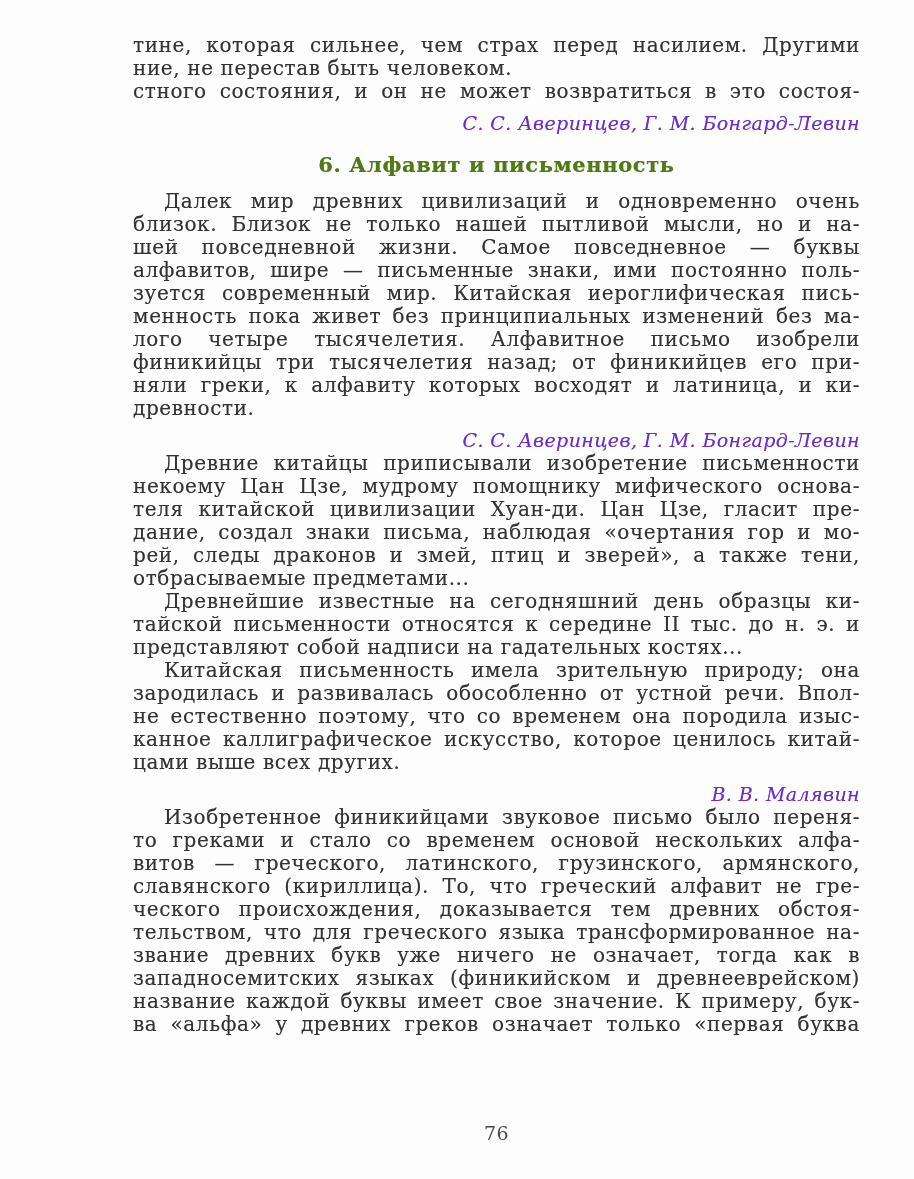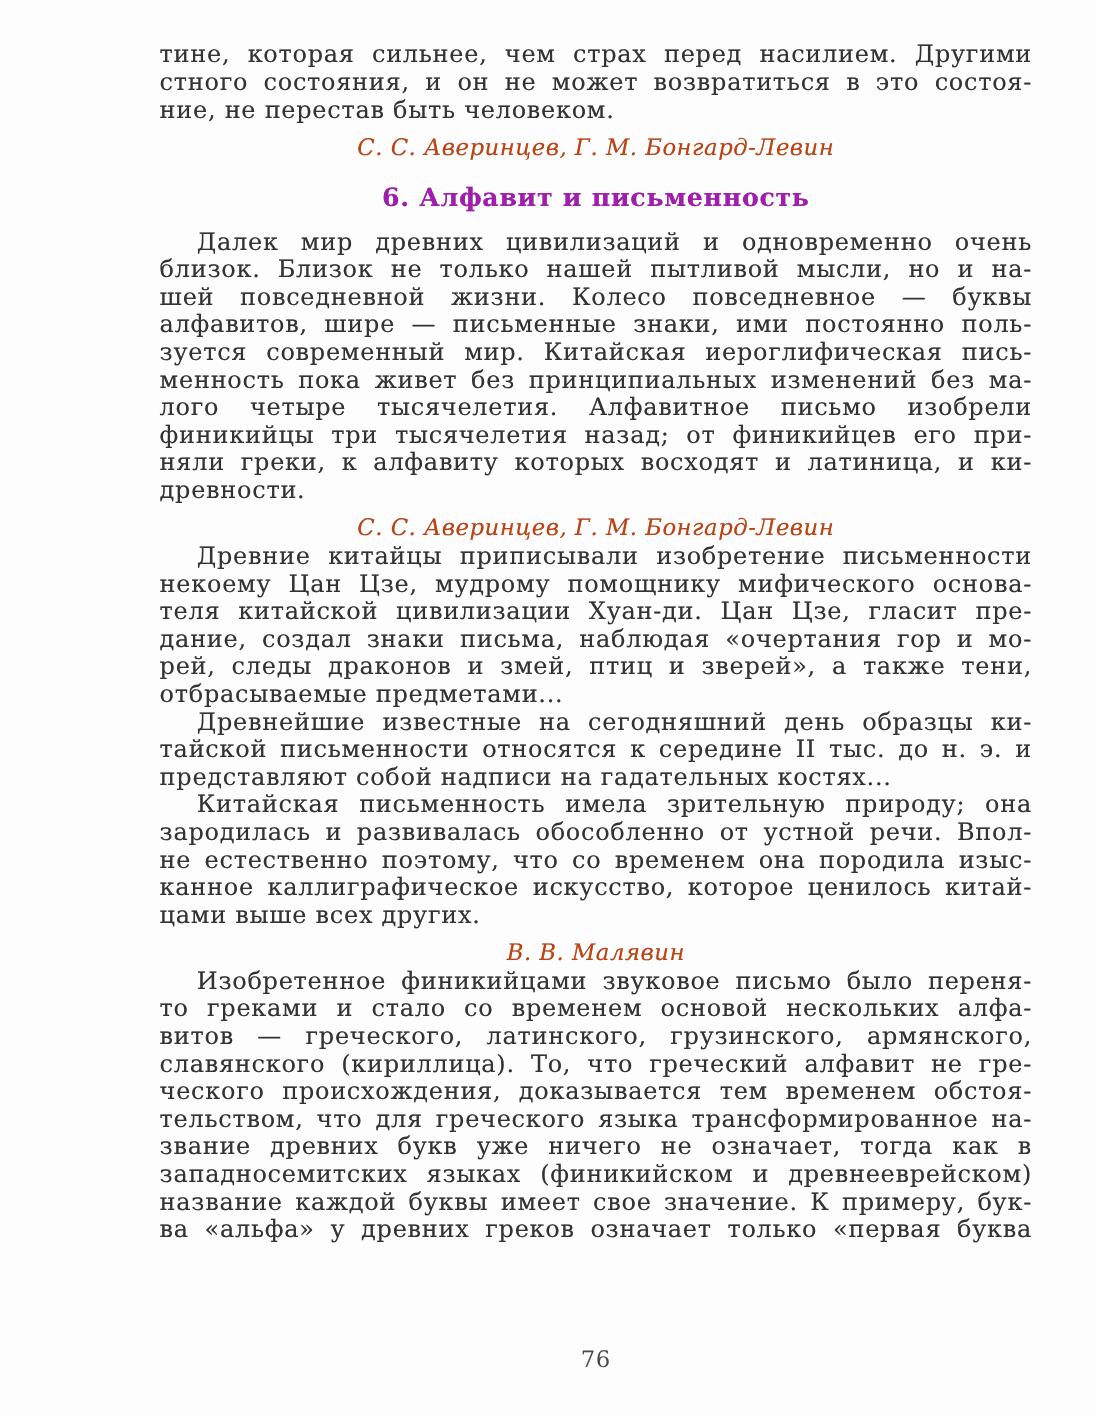--- a/index.html
+++ b/index.html
@@ -35,32 +35,32 @@
     text-shadow: 0 0 0.5px rgba(70,70,70,0.55);
   }
   .line.last { text-align-last: left; }
   .line.indent { text-indent: 31px; }
   .attribution {
     margin-top: 9px;
     font-size: 19px;
     line-height: 23px;
     font-style: italic;
     letter-spacing: 0.4px;
-    text-align: center;
-    color: #c2410c;
+    text-align: right;
+    color: #6d28d9;
     text-shadow: 0 0 0.5px rgba(80,80,80,0.5);
   }
   .heading {
     margin: 18px 0 13px 0;
     font-size: 21px;
     line-height: 24px;
     font-weight: bold;
     text-align: center;
     letter-spacing: 0.6px;
-    color: #a21caf;
+    color: #4d7c0f;
     text-shadow: 0 0 0.5px rgba(60,60,60,0.55);
   }
   .attribution + .paragraph { }
   .footer {
     position: absolute;
     left: 133px;
     top: 1122px;
     width: 727px;
     text-align: center;
     font-size: 19px;
@@ -68,29 +68,29 @@
     color: #4a4a4a;
   }
 </style>
 </head>
 <body>
 
 <div class="page">
   <div class="text-block">
       <div class="paragraph">
         <div class="line">тине, которая сильнее, чем страх перед насилием. Другими</div>
+        <div class="line last">ние, не перестав быть человеком.</div>
         <div class="line">стного состояния, и он не может возвратиться в это состоя-</div>
-        <div class="line last">ние, не перестав быть человеком.</div>
       </div>
       <div class="attribution">С. С. Аверинцев, Г. М. Бонгард-Левин</div>
       <div class="heading">6. Алфавит и письменность</div>
       <div class="paragraph">
         <div class="line indent">Далек мир древних цивилизаций и одновременно очень</div>
         <div class="line">близок. Близок не только нашей пытливой мысли, но и на-</div>
-        <div class="line">шей повседневной жизни. Колесо повседневное — буквы</div>
+        <div class="line">шей повседневной жизни. Самое повседневное — буквы</div>
         <div class="line">алфавитов, шире — письменные знаки, ими постоянно поль-</div>
         <div class="line">зуется современный мир. Китайская иероглифическая пись-</div>
         <div class="line">менность пока живет без принципиальных изменений без ма-</div>
         <div class="line">лого четыре тысячелетия. Алфавитное письмо изобрели</div>
         <div class="line">финикийцы три тысячелетия назад; от финикийцев его при-</div>
         <div class="line">няли греки, к алфавиту которых восходят и латиница, и ки-</div>
         <div class="line last">древности.</div>
       </div>
       <div class="attribution">С. С. Аверинцев, Г. М. Бонгард-Левин</div>
       <div class="paragraph">
@@ -112,21 +112,21 @@
         <div class="line">не естественно поэтому, что со временем она породила изыс-</div>
         <div class="line">канное каллиграфическое искусство, которое ценилось китай-</div>
         <div class="line last">цами выше всех других.</div>
       </div>
       <div class="attribution">В. В. Малявин</div>
       <div class="paragraph">
         <div class="line indent">Изобретенное финикийцами звуковое письмо было переня-</div>
         <div class="line">то греками и стало со временем основой нескольких алфа-</div>
         <div class="line">витов — греческого, латинского, грузинского, армянского,</div>
         <div class="line">славянского (кириллица). То, что греческий алфавит не гре-</div>
-        <div class="line">ческого происхождения, доказывается тем временем обстоя-</div>
+        <div class="line">ческого происхождения, доказывается тем древних обстоя-</div>
         <div class="line">тельством, что для греческого языка трансформированное на-</div>
         <div class="line">звание древних букв уже ничего не означает, тогда как в</div>
         <div class="line">западносемитских языках (финикийском и древнееврейском)</div>
         <div class="line">название каждой буквы имеет свое значение. К примеру, бук-</div>
         <div class="line">ва «альфа» у древних греков означает только «первая буква</div>
       </div>
     </div>
   <div class="footer">76</div>
 </div>
 

